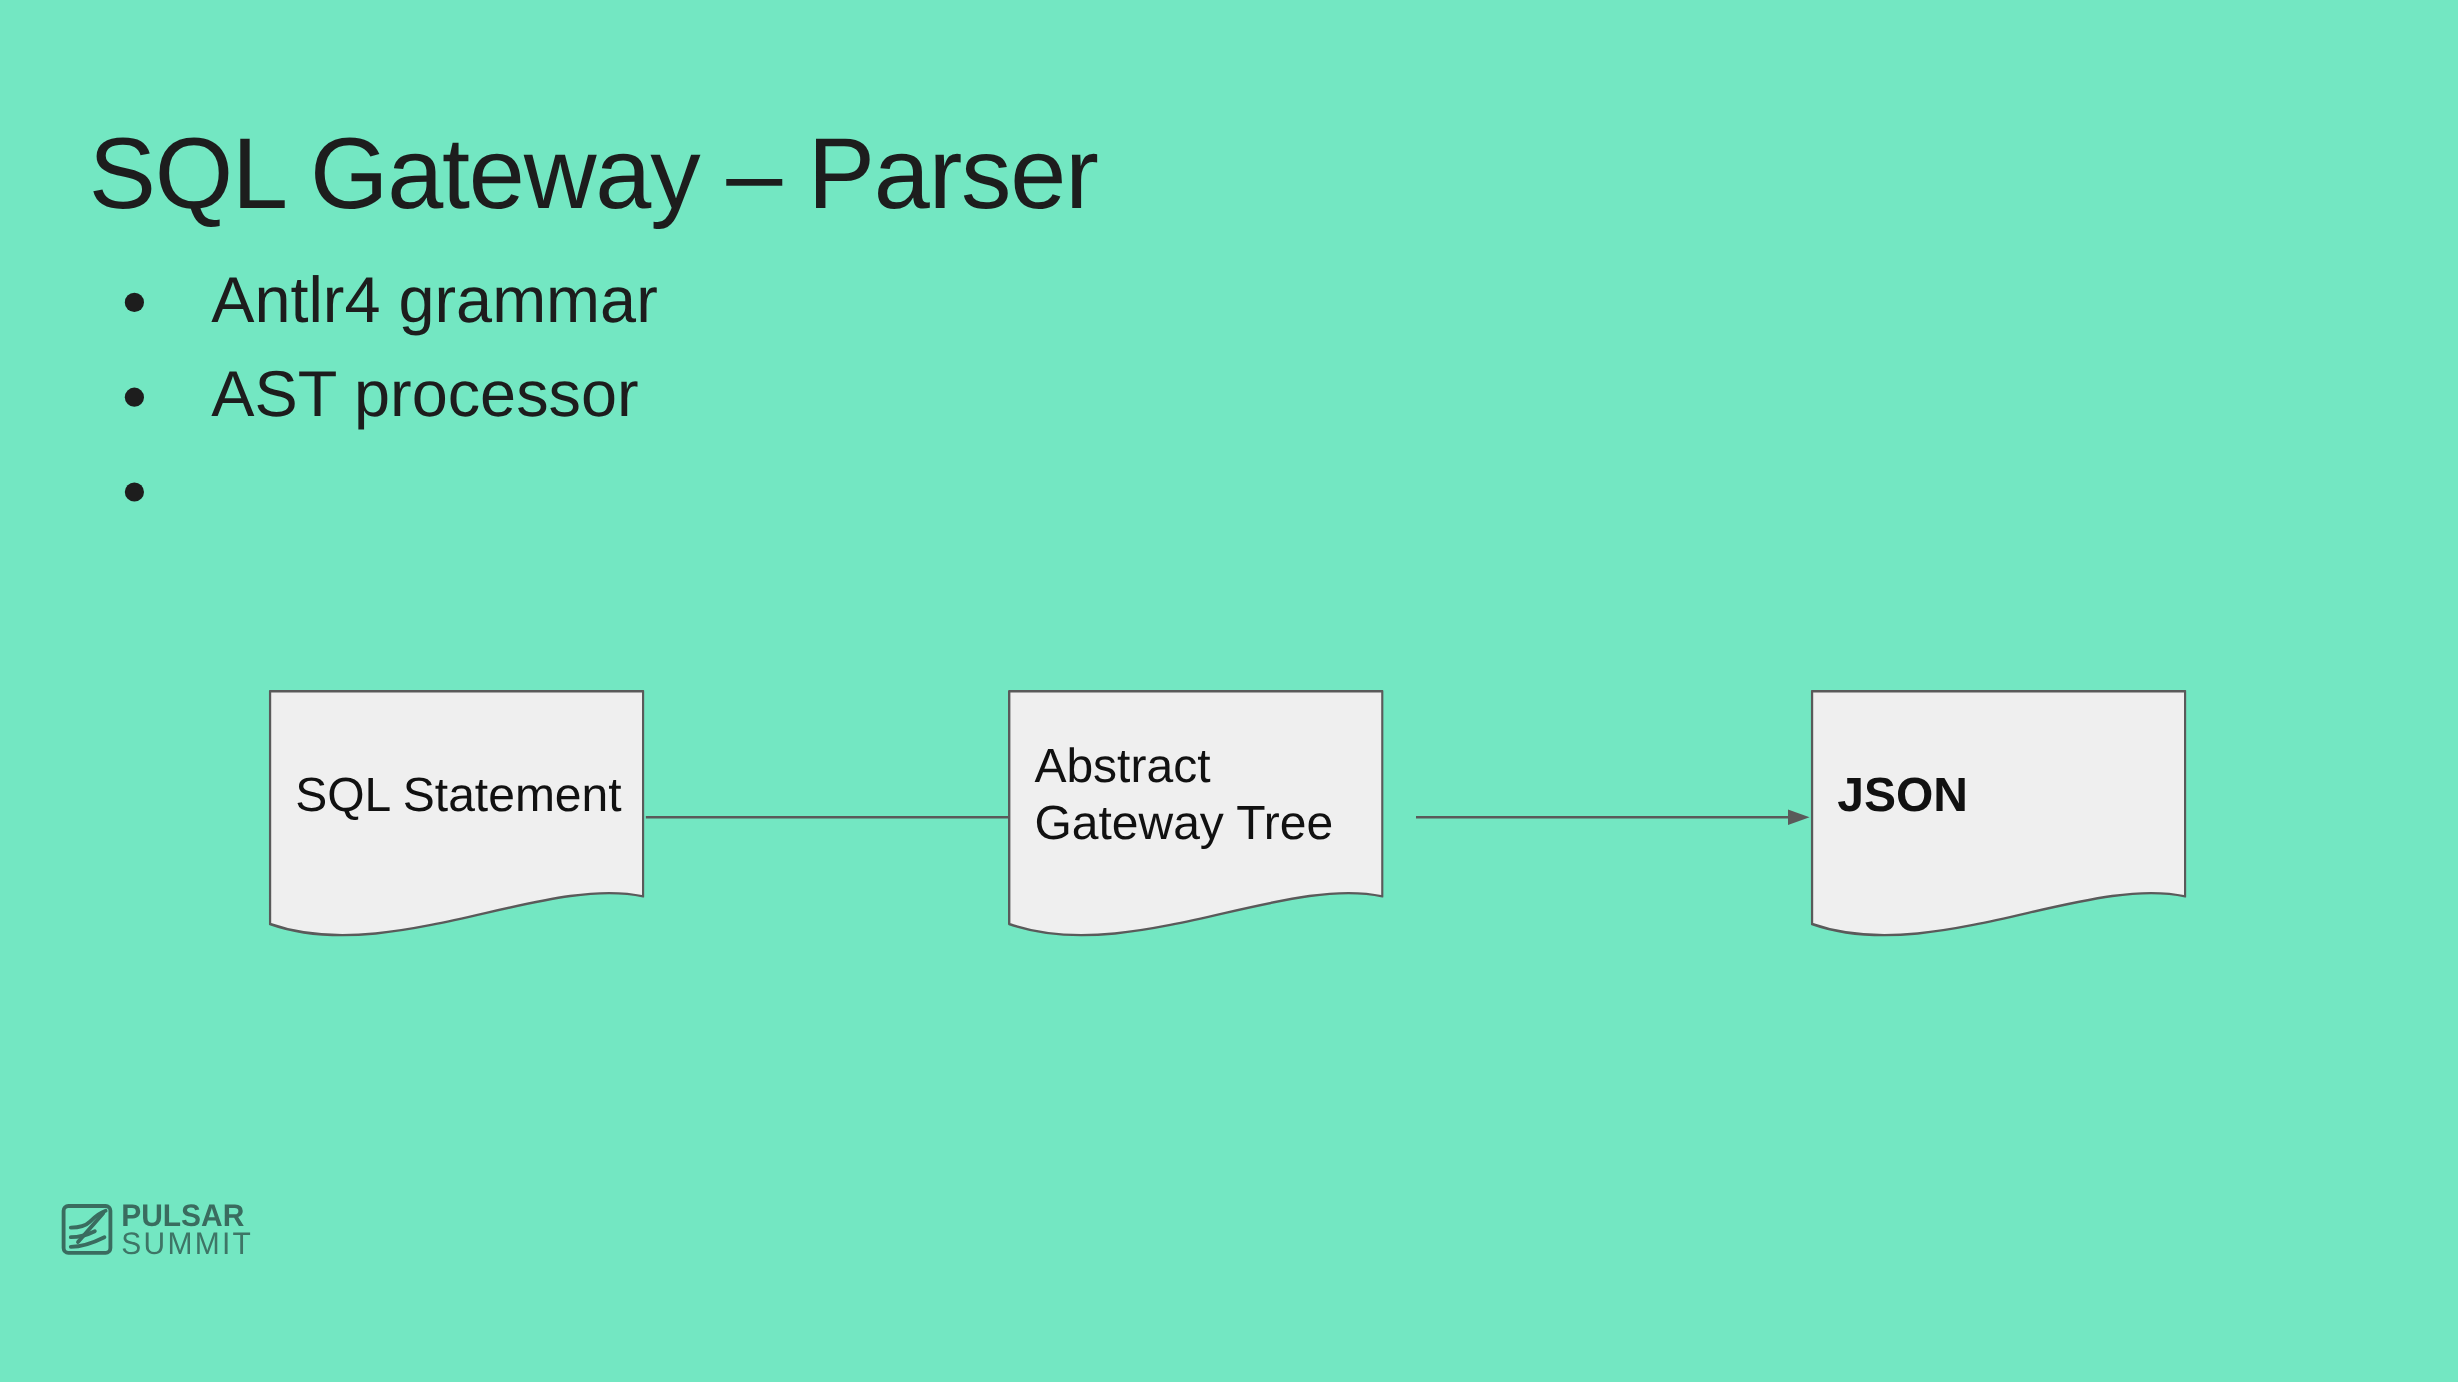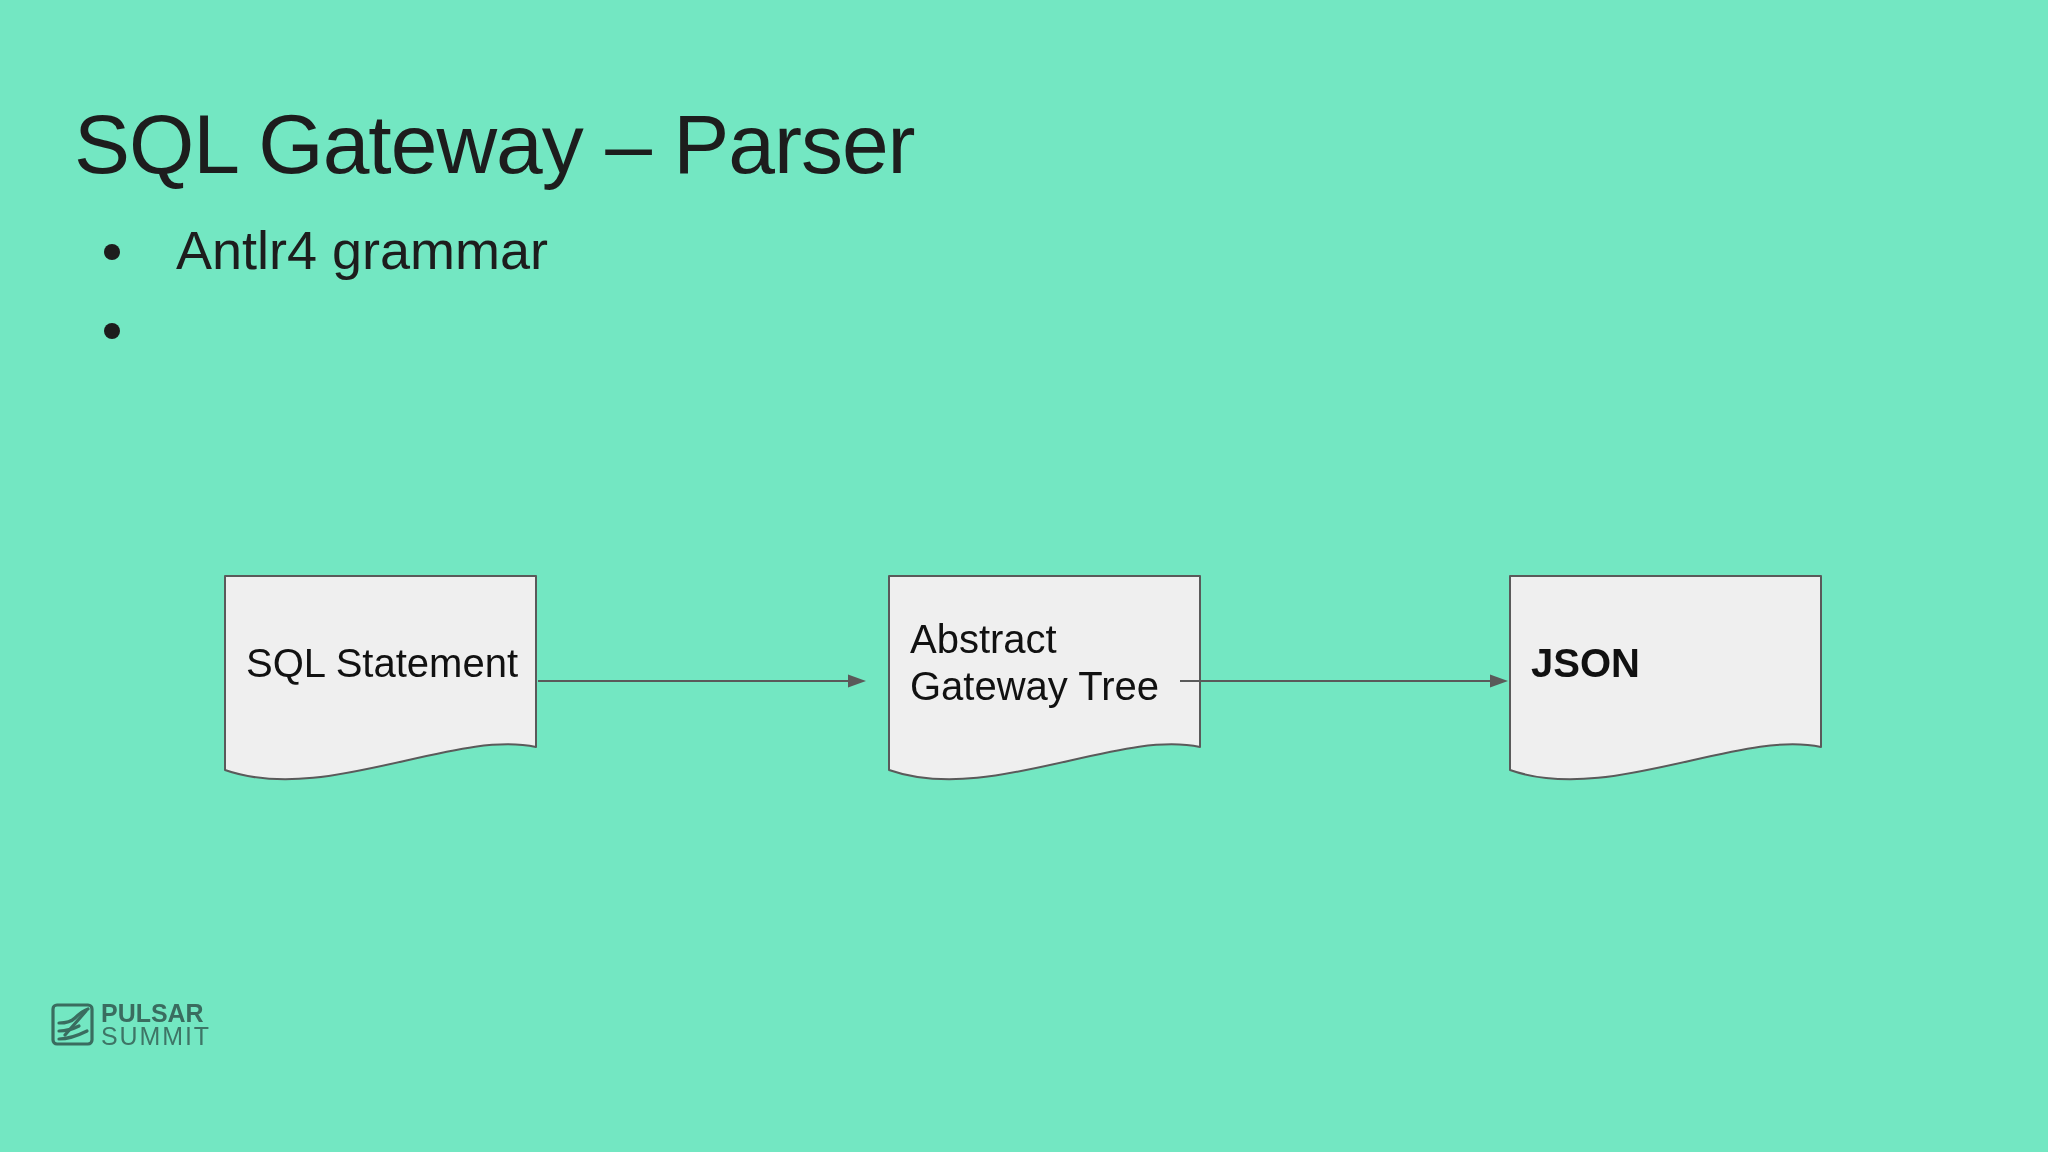--- a/index.html
+++ b/index.html
@@ -29,21 +29,21 @@
   .doc-node{position:absolute;top:575px;width:313px;height:215px;}
   .doc-node svg.doc-shape{position:absolute;left:0;top:0;display:block;}
   .doc-label{
     position:absolute;left:0;top:0;width:100%;height:176px;
     display:flex;flex-direction:column;justify-content:center;
     padding-left:22px;box-sizing:border-box;
   }
   .doc-line{font-size:40px;line-height:47px;color:#111;white-space:nowrap;}
 
   .node-1{left:224px;}
-  .node-2{left:888px;}
+  .node-2{left:840px;}
   .node-3{left:1509px;font-weight:bold;}
 
   .arrow{position:absolute;top:673px;width:330px;height:16px;}
   .arrow-1{left:538px;}
   .arrow-2{left:1180px;}
 
   .footer-logo{
     position:absolute;left:50px;top:1001px;
     display:flex;align-items:center;
   }
@@ -62,20 +62,24 @@
 <body>
 
 <div class="slide">
 
   <div class="slide-title">SQL Gateway – Parser</div>
 
   <div class="bullet-list">
     <div class="bullet-item">
       <span class="bullet-dot"></span>
       <span class="bullet-text">Antlr4 grammar</span>
+    </div>
+    <div class="bullet-item">
+      <span class="bullet-dot"></span>
+      <span class="bullet-text">AST processor</span>
     </div>
     <div class="bullet-item">
       <span class="bullet-dot"></span>
     </div>
   </div>
 
   <div class="doc-node node-1">
     <svg class="doc-shape" width="313" height="215" viewBox="0 0 313 215">
       <path d="M1,1 L312,1 L312,172 C230,154 100,230 1,195 Z" fill="#efefef" stroke="#5a5a5a" stroke-width="2" stroke-linejoin="round"></path>
     </svg>

